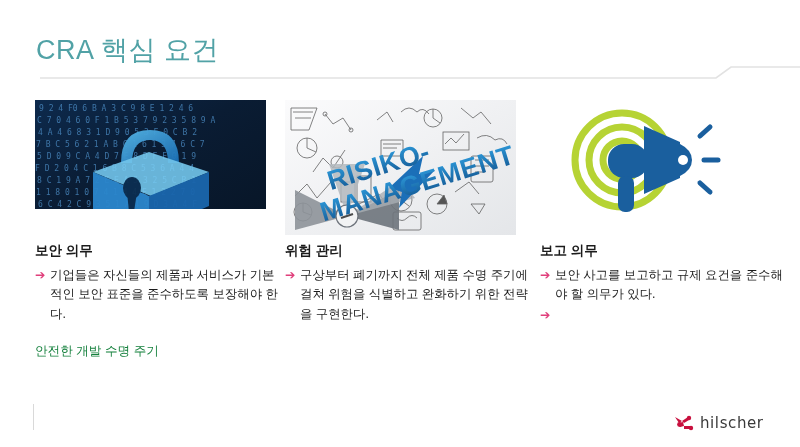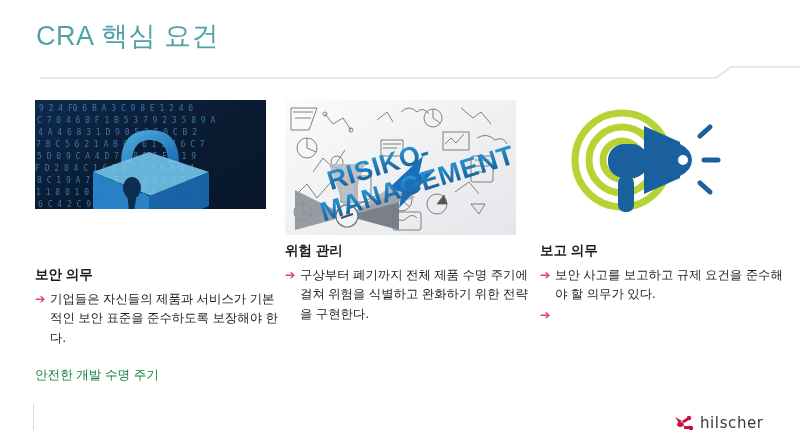--- a/index.html
+++ b/index.html
@@ -7,21 +7,21 @@
     width: 800px; height: 447px;
     background: #ffffff;
     font-family: "Liberation Sans", "DejaVu Sans", sans-serif;
     overflow: hidden;
   }
   .slide { position: relative; width: 800px; height: 447px; background: #fff; }
 
   
   .title {
     position: absolute;
-    left: 36px; top: 18px;
+    left: 36px; top: 32px;
     font-size: 27px;
     font-weight: 400;
     color: #51a2a6;
     letter-spacing: 0.5px;
     white-space: nowrap;
   }
   .header-rule { position: absolute; left: 0; top: 62px; width: 800px; height: 24px; }
 
   
   .img-lock {
@@ -39,21 +39,21 @@
   .img-mega {
     position: absolute; left: 540px; top: 100px;
     width: 231px; height: 135px;
     overflow: hidden;
     background: #ffffff;
   }
   .img-lock svg, .img-risk svg, .img-mega svg { display: block; }
 
   
   .col { position: absolute; top: 243px; }
-  .col-1 { left: 35px; width: 245px; margin-top: 24px; }
+  .col-1 { left: 35px; width: 245px; }
   .col-2 { left: 285px; width: 245px; }
   .col-3 { left: 540px; width: 248px; }
 
   .col-head {
     font-size: 13.5px;
     font-weight: bold;
     color: #1b1b1b;
     margin-bottom: 6px;
     line-height: 1.25;
   }

